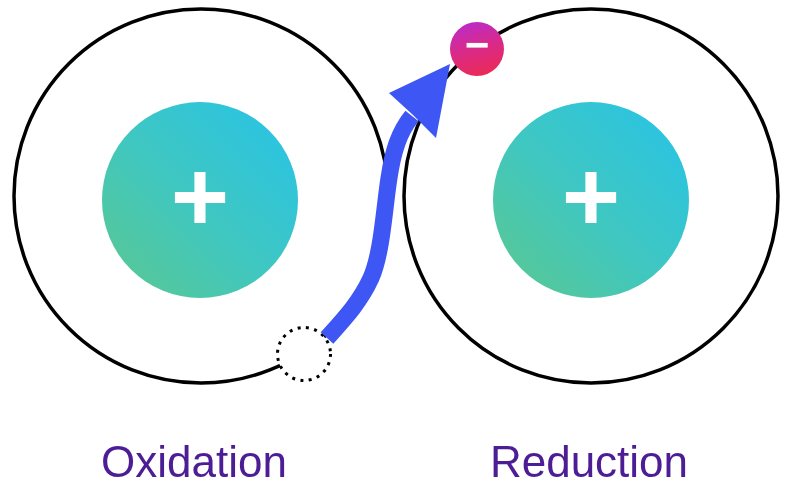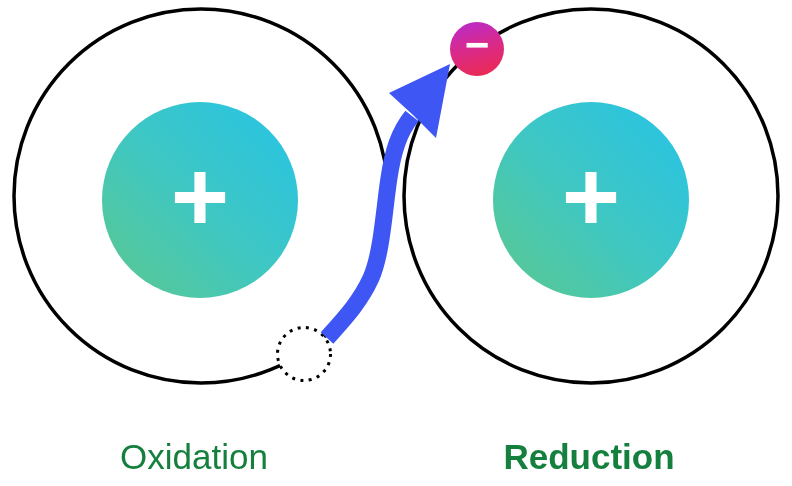--- a/index.html
+++ b/index.html
@@ -56,28 +56,28 @@
     font-size: 42px;
     font-weight: bold;
     line-height: 54px;
     transform: translateY(-4px);
     user-select: none;
   }
   .atom-label {
     position: absolute;
     top: 438px;
     transform: translateX(-50%);
-    font-size: 35px;
+    font-size: 44px;
     line-height: 1.1;
-    color: #15803d;
+    color: #4c1d95;
     white-space: nowrap;
     z-index: 2;
   }
   .label-left  { left: 194px; }
-  .label-right { left: 589px; font-weight: bold; }
+  .label-right { left: 589px; }
 </style>
 </head>
 <body>
 
 <div class="canvas">
 
   <svg class="artwork" viewBox="0 0 792 486" xmlns="http://www.w3.org/2000/svg">
 
     <circle cx="201" cy="196" r="187" fill="none" stroke="#000000" stroke-width="3.5"></circle>
     <circle cx="591" cy="196" r="187" fill="none" stroke="#000000" stroke-width="3.5"></circle>

